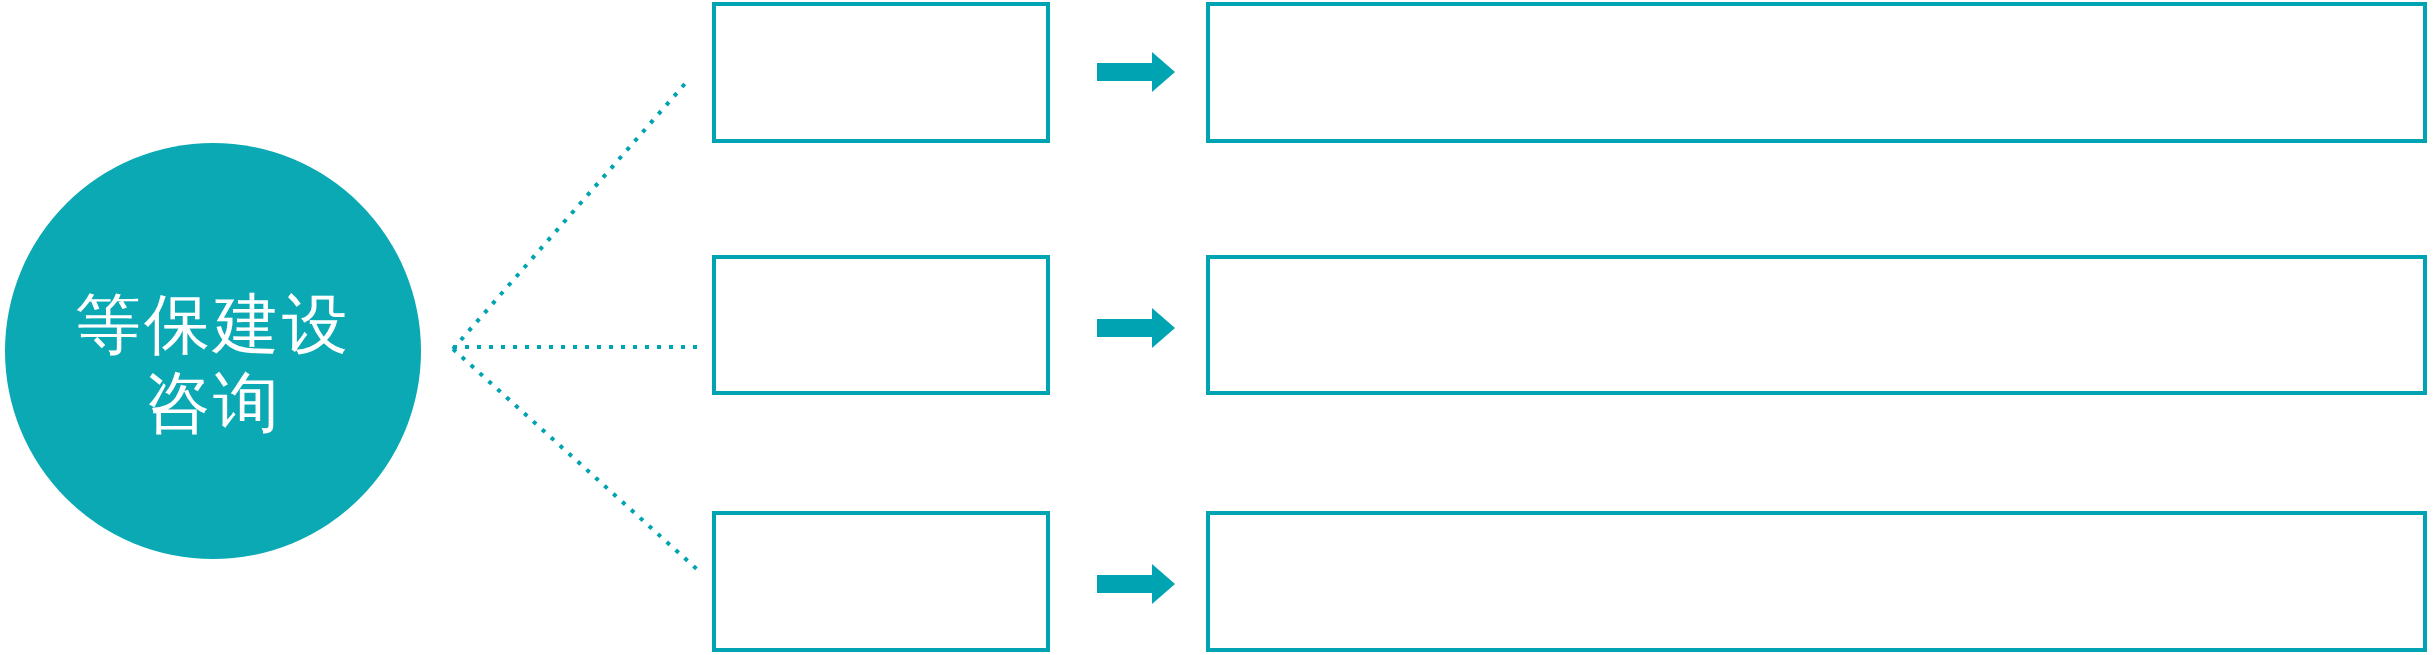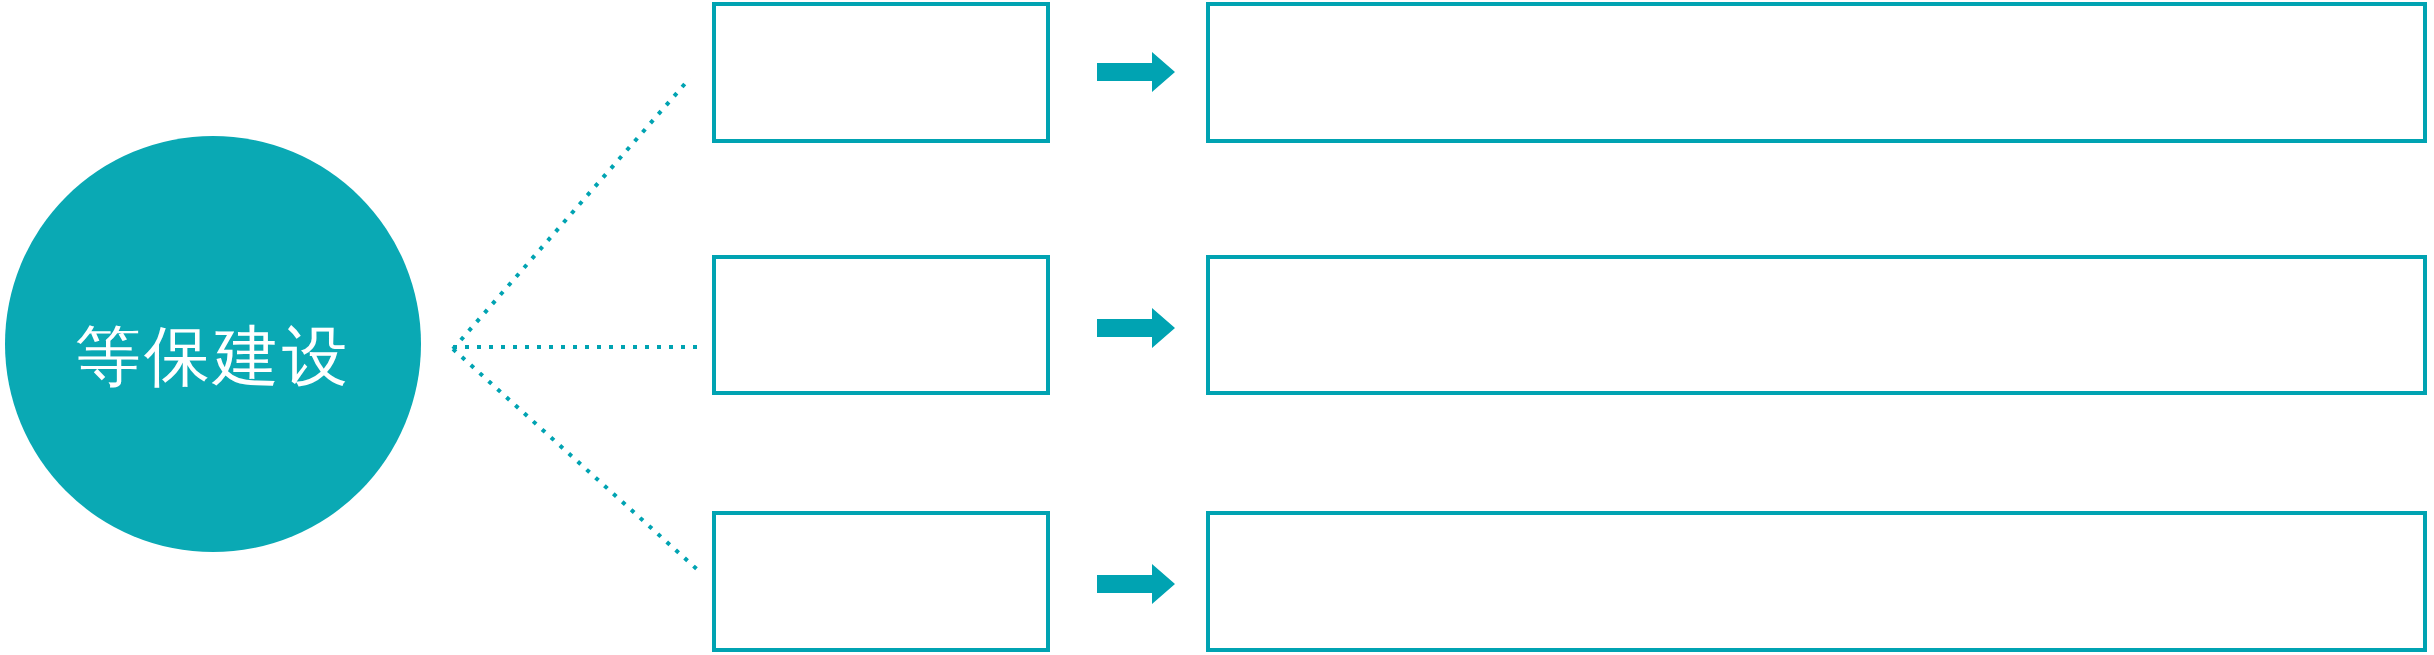--- a/index.html
+++ b/index.html
@@ -17,21 +17,21 @@
     width: 2434px;
     height: 655px;
     background: #ffffff;
     overflow: hidden;
   }
 
   
   .hub-circle {
     position: absolute;
     left: 5px;
-    top: 136px;
+    top: 143px;
     width: 416px;
     height: 416px;
     border-radius: 50%;
     background: var(--circle-fill);
     display: flex;
     flex-direction: column;
     align-items: center;
     justify-content: center;
     padding-top: 24px;
   }
@@ -90,20 +90,21 @@
   .row-1 { top: 255px; height: 140px; }
   .row-2 { top: 511px; height: 141px; }
 </style>
 </head>
 <body>
 
 <div class="canvas">
 
   <div class="hub-circle">
     <div class="hub-line">等保建设</div>
+    <div class="hub-line">咨询</div>
   </div>
 
   <svg class="connector-layer" viewBox="0 0 2434 655" xmlns="http://www.w3.org/2000/svg">
     <line class="dotted-line" x1="453" y1="349" x2="690" y2="78"></line>
     <line class="dotted-line" x1="453" y1="347" x2="702" y2="347"></line>
     <line class="dotted-line" x1="453" y1="349" x2="700" y2="572"></line>
 
     <polygon class="block-arrow" points="1097,63 1152,63 1152,52 1175,72 1152,92 1152,81 1097,81"></polygon>
     <polygon class="block-arrow" points="1097,319 1152,319 1152,308 1175,328 1152,348 1152,337 1097,337"></polygon>
     <polygon class="block-arrow" points="1097,575 1152,575 1152,564 1175,584 1152,604 1152,593 1097,593"></polygon>

